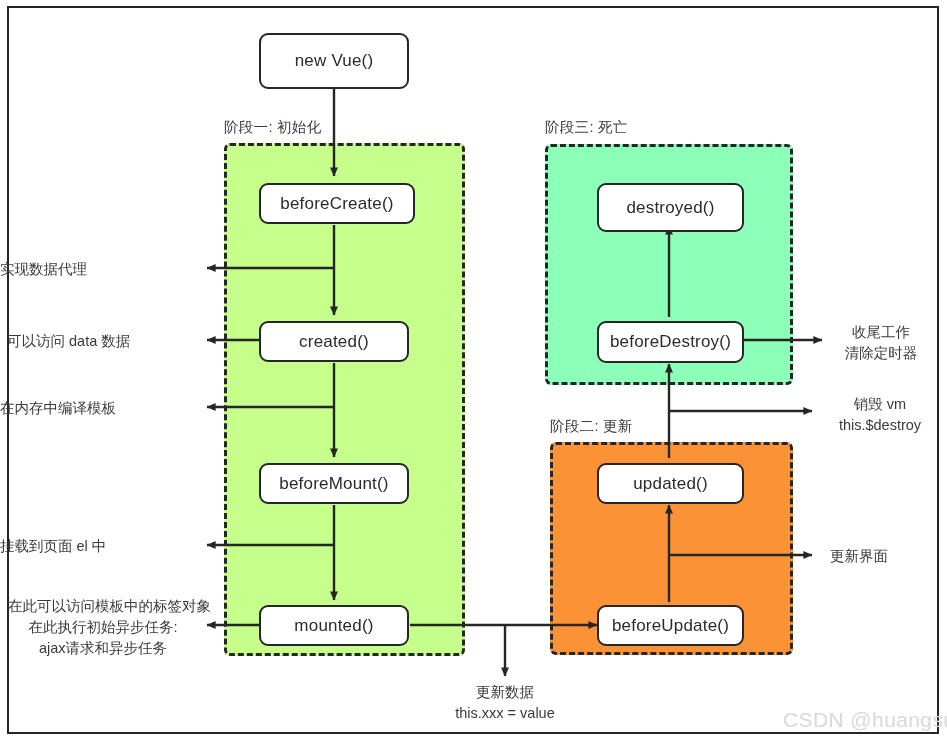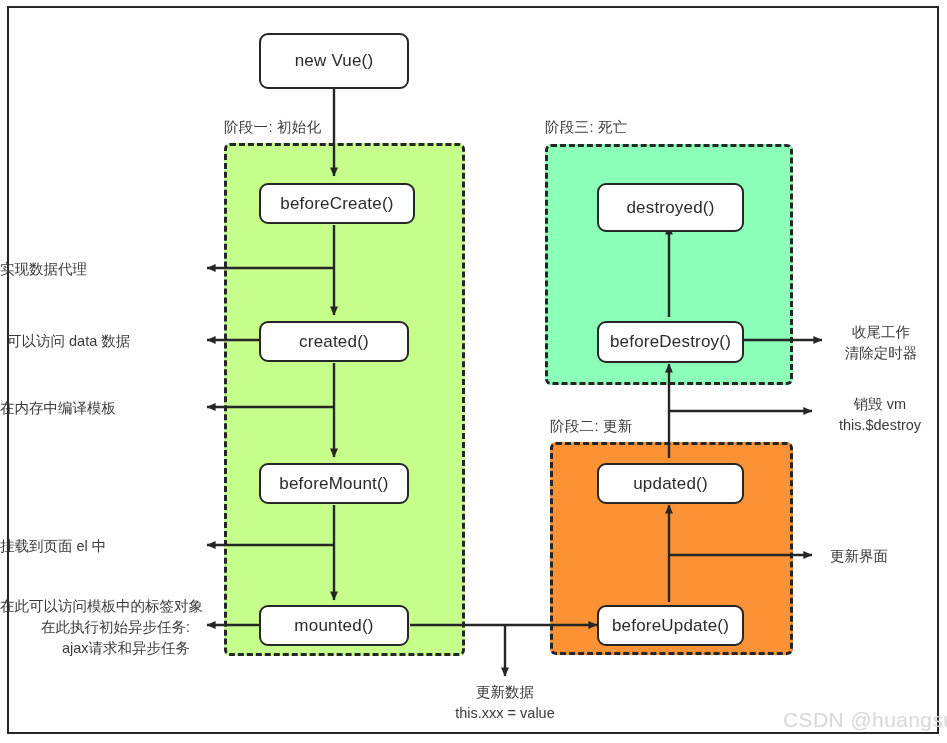--- a/index.html
+++ b/index.html
@@ -90,21 +90,21 @@
 
   <div class="node" style="left:597px;top:183px;width:147px;height:49px;">destroyed()</div>
   <div class="node" style="left:597px;top:321px;width:147px;height:42px;">beforeDestroy()</div>
   <div class="node" style="left:597px;top:463px;width:147px;height:41px;">updated()</div>
   <div class="node" style="left:597px;top:605px;width:147px;height:41px;">beforeUpdate()</div>
 
   <div class="note r" style="left:0px;top:259px;width:196px;">实现数据代理</div>
   <div class="note r" style="left:7px;top:331px;width:196px;">可以访问 data 数据</div>
   <div class="note r" style="left:0px;top:398px;width:196px;">在内存中编译模板</div>
   <div class="note r" style="left:0px;top:536px;width:196px;">挂载到页面 el 中</div>
-  <div class="note c" style="left:0;top:596px;width:190px;text-align:right;">在此可以访问模板中的标签对象
+  <div class="note c" style="left:8px;top:596px;width:190px;">在此可以访问模板中的标签对象
 在此执行初始异步任务:
 ajax请求和异步任务</div>
 
   <div class="note c" style="left:826px;top:322px;width:110px;">收尾工作
 清除定时器</div>
   <div class="note c" style="left:820px;top:394px;width:120px;">销毁 vm
 this.$destroy</div>
   <div class="note l" style="left:830px;top:546px;width:110px;">更新界面</div>
   <div class="note c" style="left:430px;top:682px;width:150px;">更新数据
 this.xxx = value</div>

